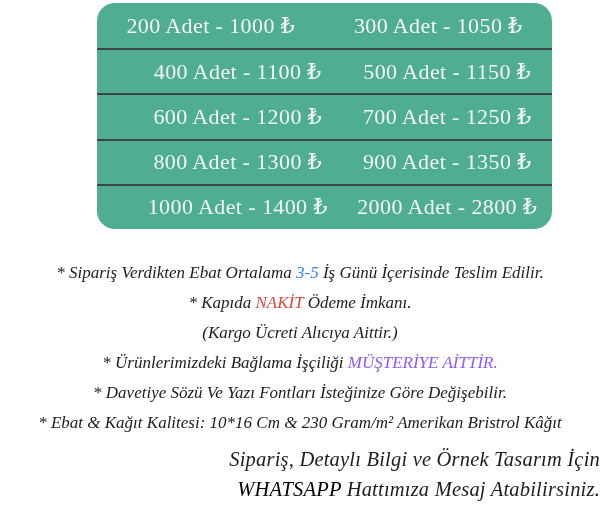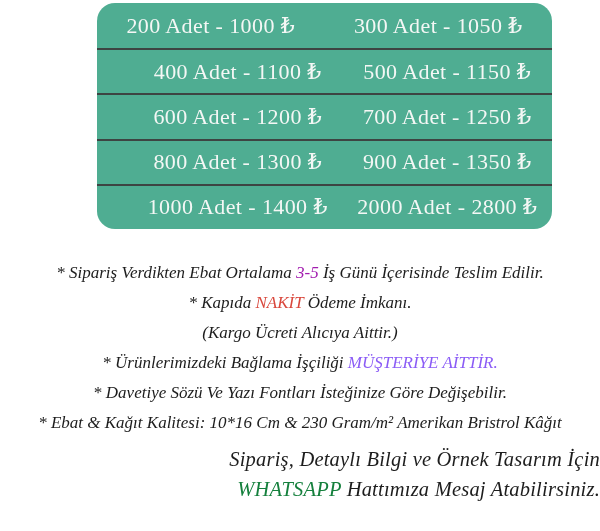--- a/index.html
+++ b/index.html
@@ -51,24 +51,24 @@
     <div class="price-cell">800 Adet - 1300 ₺</div>
     <div class="price-cell">900 Adet - 1350 ₺</div>
   </div>
   <div class="price-row">
     <div class="price-cell">1000 Adet - 1400 ₺</div>
     <div class="price-cell">2000 Adet - 2800 ₺</div>
   </div>
 </div>
 
 <div class="notes">
-  <div class="note-line"><span>* Sipariş Verdikten Ebat Ortalama </span><span style="color: #a21caf;">3-5</span><span> İş Günü İçerisinde Teslim Edilir.</span></div>
+  <div class="note-line"><span>* Sipariş Verdikten Ebat Ortalama </span><span style="color: #3b82f6;">3-5</span><span> İş Günü İçerisinde Teslim Edilir.</span></div>
   <div class="note-line"><span>* Kapıda </span><span style="color: rgb(217, 71, 60);">NAKİT</span><span> Ödeme İmkanı.</span></div>
   <div class="note-line"><span>(Kargo Ücreti Alıcıya Aittir.)</span></div>
   <div class="note-line"><span>* Ürünlerimizdeki Bağlama İşçiliği </span><span style="color: #8b5cf6;">MÜŞTERİYE AİTTİR.</span></div>
   <div class="note-line"><span>* Davetiye Sözü Ve Yazı Fontları İsteğinize Göre Değişebilir.</span></div>
   <div class="note-line"><span>* Ebat &amp; Kağıt Kalitesi: 10*16 Cm &amp; 230 Gram/m² Amerikan Bristrol Kâğıt</span></div>
 </div>
 
 <div class="footer">
   <div class="footer-line">Sipariş, Detaylı Bilgi ve Örnek Tasarım İçin</div>
-  <div class="footer-line"><span style="color: #15803d;">WHATSAPP</span><span> Hattımıza Mesaj Atabilirsiniz.</span></div>
+  <div class="footer-line"><span style="color: #000000;">WHATSAPP</span><span> Hattımıza Mesaj Atabilirsiniz.</span></div>
 </div>
 
 </body></html>

